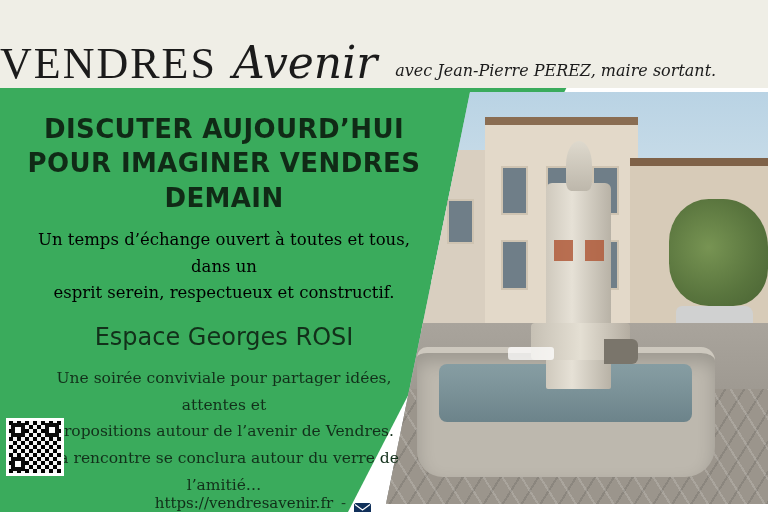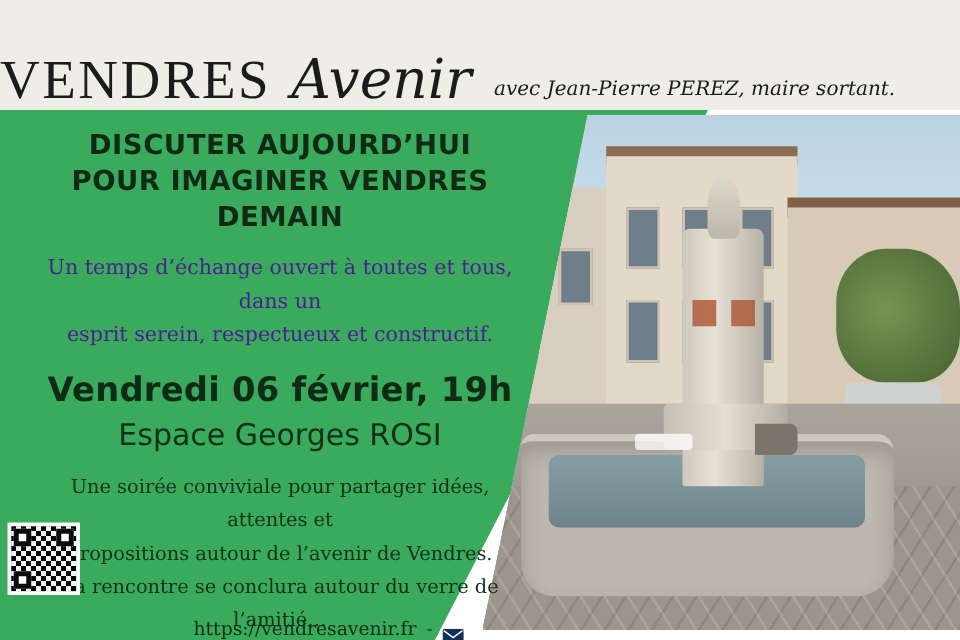--- a/index.html
+++ b/index.html
@@ -201,32 +201,32 @@
     top: 88px;
     width: 448px;
     padding: 14px 18px 0 18px;
     box-sizing: border-box;
     text-align: center;
     color: #0e2f19;
   }
   .headline {
     font-family: "DejaVu Sans", sans-serif;
     font-weight: bold;
-    font-size: 22px;
+    font-size: 26px;
     color: #102a16;
     line-height: 1.32;
     letter-spacing: .4px;
-    margin: 0 0 12px 0;
+    margin: 10px 0 12px 0;
   }
   .headline .l2 { display: block; }
   .intro {
     font-family: "DejaVu Serif", serif;
     font-size: 16.5px;
     line-height: 1.62;
-    color: #4c1d95;
+    color: #000000;
     margin: 0 6px 16px 6px;
   }
   .date {
     font-family: "DejaVu Sans", sans-serif;
     font-weight: bold;
     font-size: 27px;
     color: #0f2a16;
     margin: 0 0 6px 0;
     letter-spacing: .2px;
   }
@@ -336,21 +336,20 @@
 
   <div class="content">
     <div class="headline">
       <span class="l1">DISCUTER AUJOURD’HUI</span>
       <span class="l2">POUR IMAGINER VENDRES DEMAIN</span>
     </div>
     <div class="intro">
       <span>Un temps d’échange ouvert à toutes et tous, dans un</span><br>
       <span>esprit serein, respectueux et constructif.</span>
     </div>
-    <div class="date">Vendredi 06 février, 19h</div>
     <div class="venue">Espace Georges ROSI</div>
     <div class="desc">
       <p>Une soirée conviviale pour partager idées, attentes et</p>
       <p>propositions autour de l’avenir de Vendres.</p>
       <p>La rencontre se conclura autour du verre de l’amitié…</p>
 
     </div>
   </div>
 
   <div class="qr">

